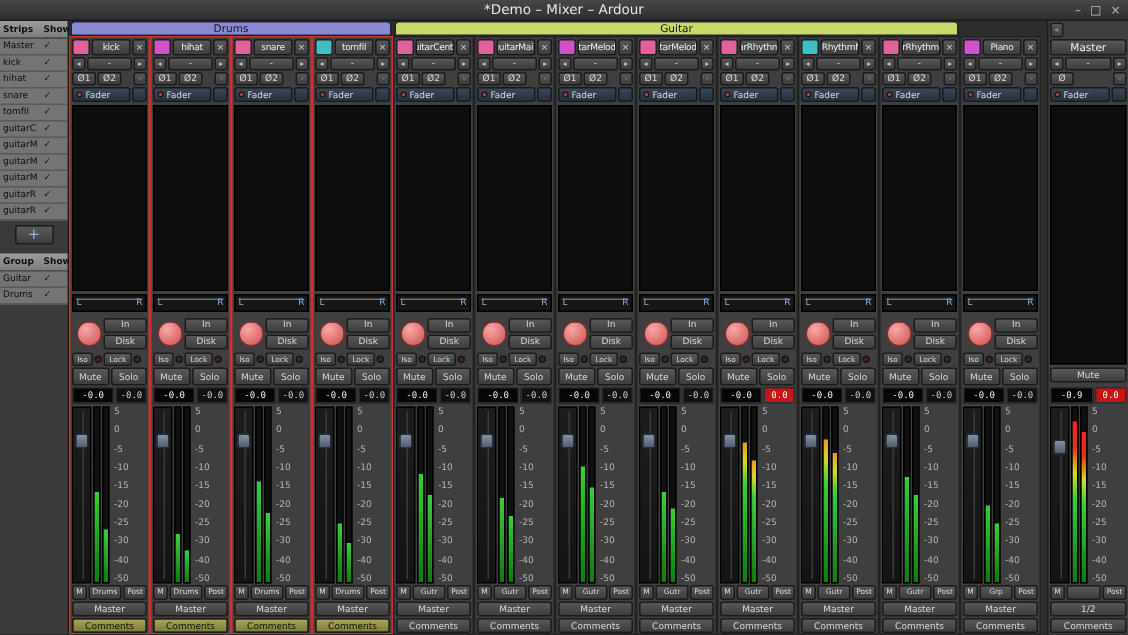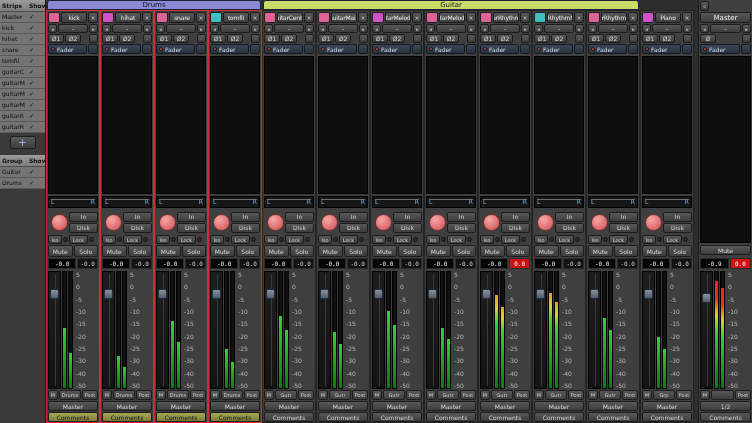--- a/index.html
+++ b/index.html
@@ -77,20 +77,28 @@
 .comments-btn.olive{background:linear-gradient(#a6a657,#7e7e3a);color:#101010;}
 
 .master{width:54px;flex:none;background:#3f3f3f;border-left:1px solid #1c1c1c;display:flex;flex-direction:column;min-height:0;padding-bottom:1px;}
 .mhead{height:10px;}
 .mname{flex:1;height:11px;font-size:7px;color:#f0f0f0;}
 </style>
 </head>
 <body>
 
 <div class="window">
+  <div class="titlebar">
+    <span>*Demo – Mixer – Ardour</span>
+    <span class="winctl">
+      <span>–</span>
+      <span>□</span>
+      <span>×</span>
+    </span>
+  </div>
   <div class="main">
 
     <div class="sidebar">
       <div class="sb-header">
         <span class="h-name">Strips</span>
         <span class="h-show">Show</span>
       </div>
       <div id="sb-strips">
   <div class="sb-row">
     <span class="sb-name">Master</span>

